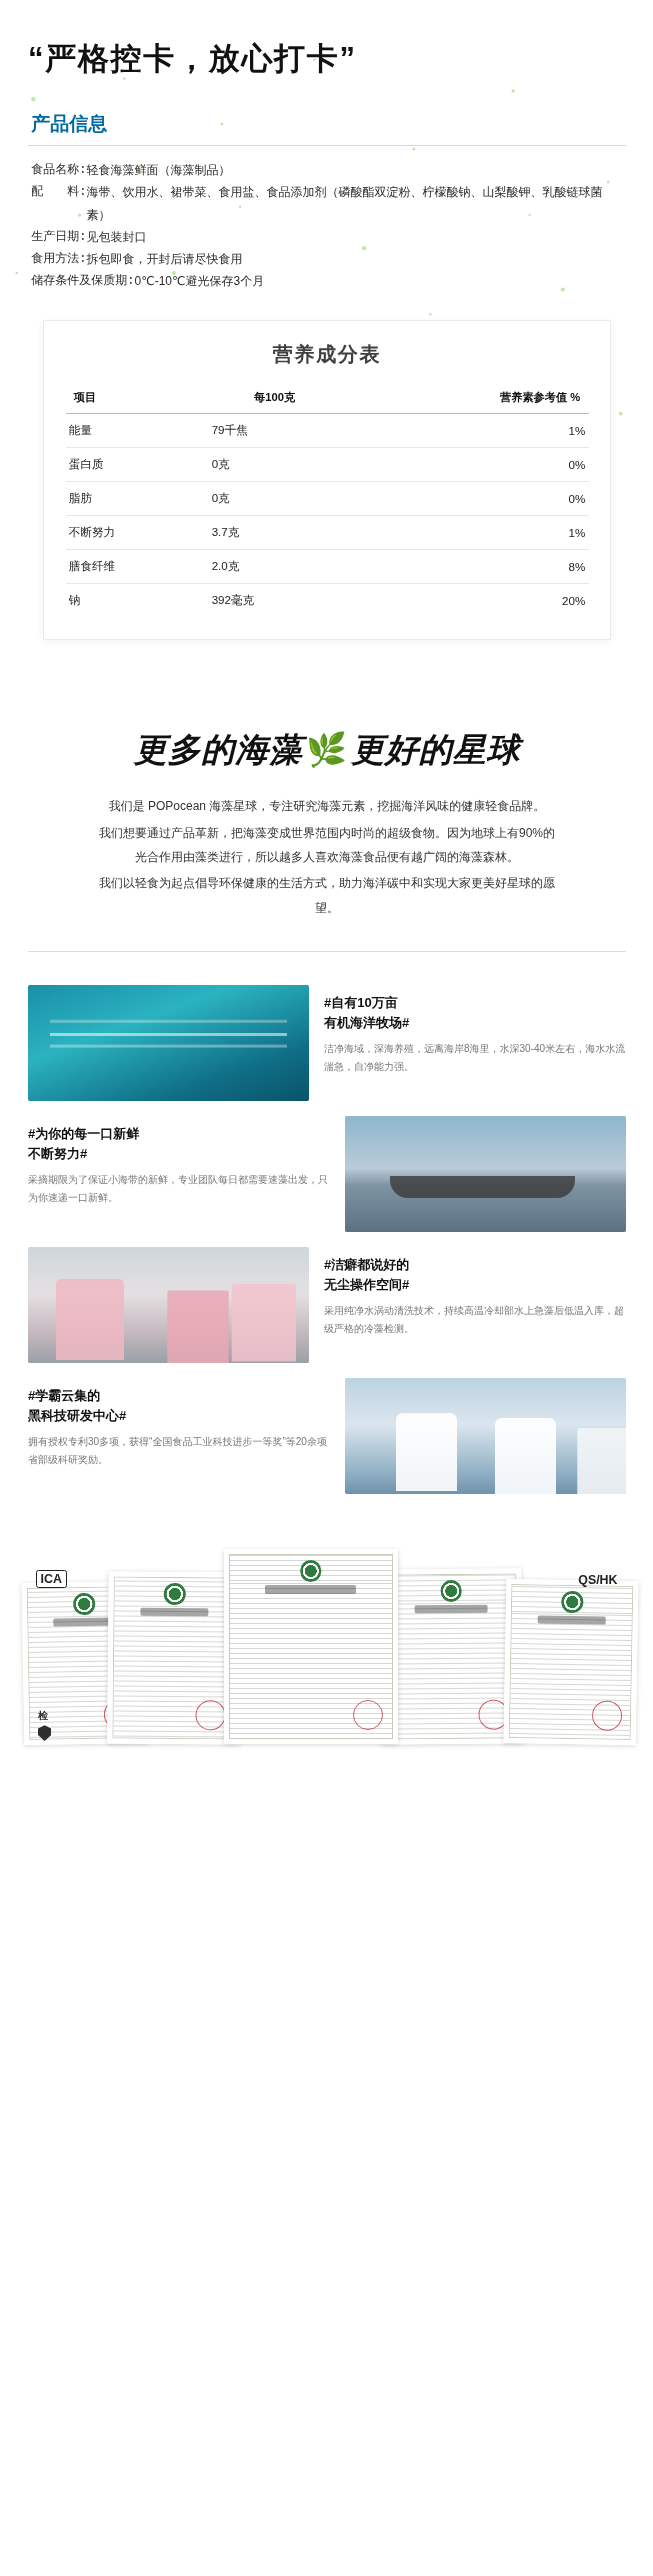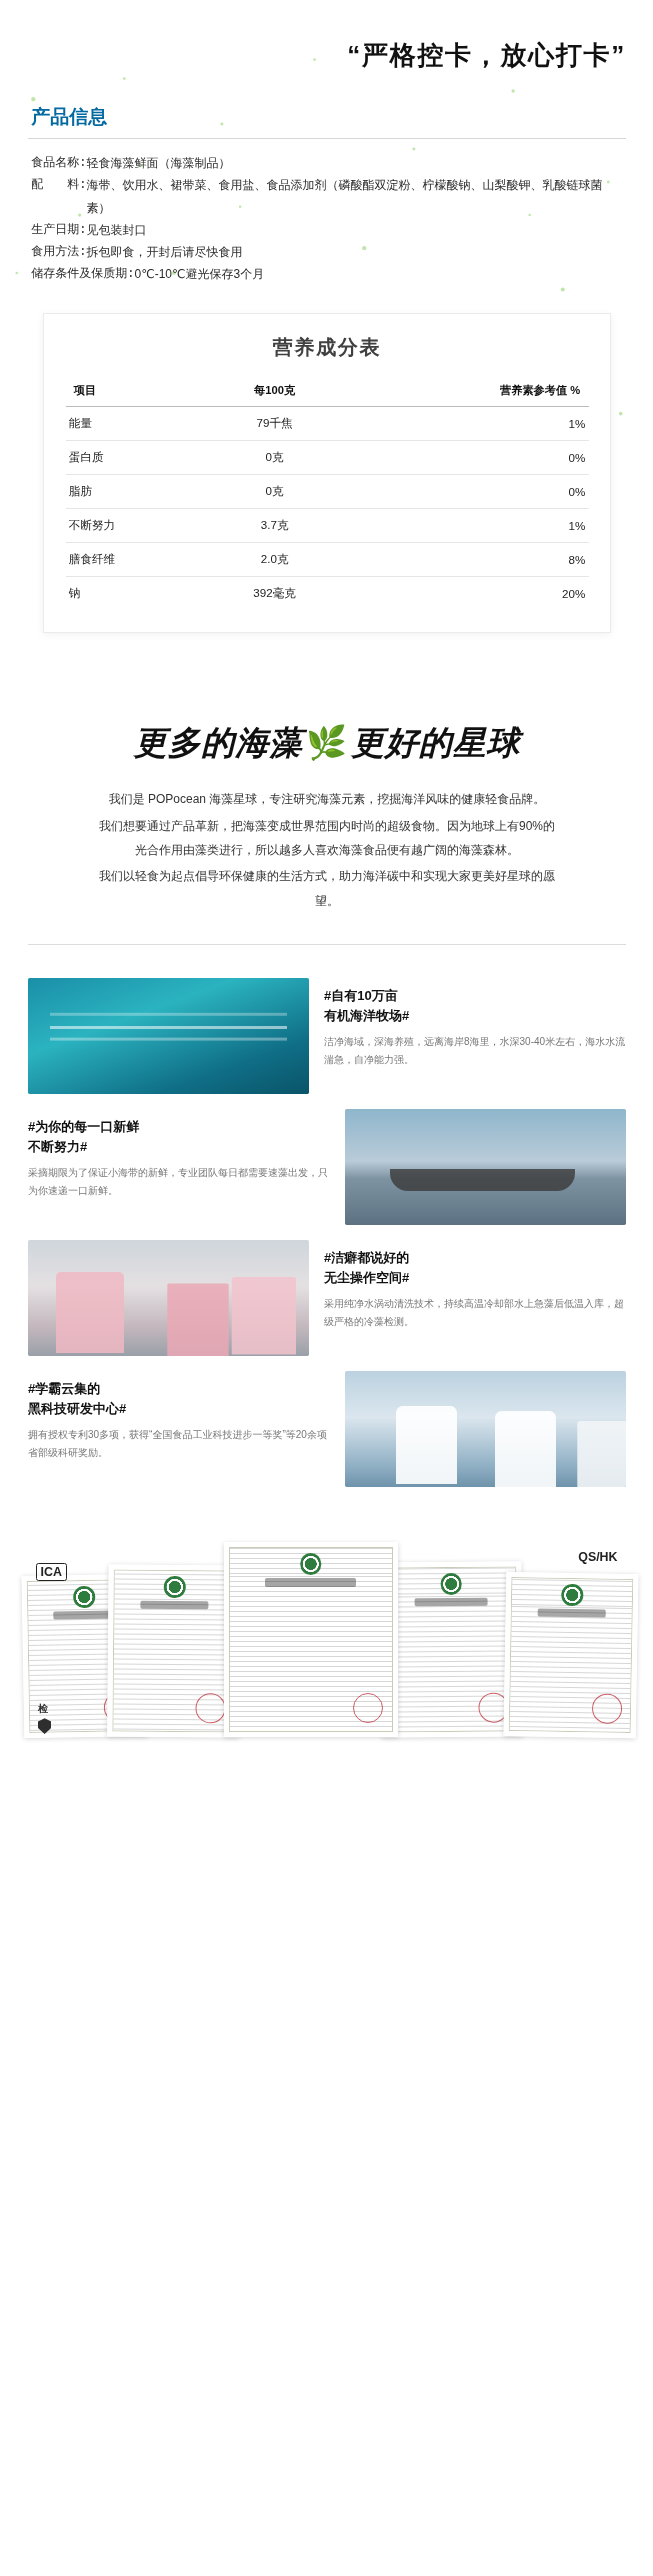--- a/index.html
+++ b/index.html
@@ -15,24 +15,24 @@
   
   .sec-product {
     position: relative;
     padding: 33px 28px 50px 28px;
     background: #ffffff;
   }
   .speckles { position:absolute; inset:0; pointer-events:none; z-index:0; }
   .sec-product > *:not(.speckles) { position: relative; z-index: 1; }
 
   .headline {
-    font-size: 26px;
+    font-size: 31px;
     font-weight: 800;
     letter-spacing: 1.7px;
-    text-align: right;
+    text-align: left;
     margin: 5px 0 31px 0;
     color: #111;
   }
   .sub-title {
     font-size: 19px;
     font-weight: 700;
     margin: 0 0 8.3px 3.3px;
     color: #0369a1;
   }
   .rule {
@@ -75,21 +75,21 @@
   table.nutri th.c-item { text-align:left; padding-left: 8.3px;}
   table.nutri th.c-val  { text-align:center; }
   table.nutri th.c-nrv  { text-align:right; padding-right: 8.3px;}
   table.nutri td {
     padding: 9px 3.3px;
     border-bottom: 0.8px solid #e6e6e6;
     color:#222;
   }
   table.nutri tr:last-child td { border-bottom: none; }
   td.c-item { text-align:left; padding-left: 8.3px;}
-  td.c-val  { text-align:center; }
+  td.c-val  { }
   td.c-nrv  { text-align:right; padding-right: 8.3px;}
 
   
   .sec-brand { padding: 38px 28px 8.3px 28px; background:#fff; }
   .brand-head {
     text-align:center;
     font-size: 33px;
     font-weight: 800;
     letter-spacing: 0.8px;
     font-style: italic;
@@ -189,21 +189,21 @@
   .c1 { left: 6.6px;   width: 124px; height: 162px; transform: rotate(-1deg); }
   .c2 { left: 91px; width: 132px; height: 172px; transform: rotate(0.5deg);}
   .c3 { left: 207px; width: 174px; height: 195px; z-index: 5; }
   .c4 { left: 364px; width: 141px; height: 175px; transform: rotate(-0.5deg);}
   .c5 { left: 488px; width: 132px; height: 164px; transform: rotate(1deg); }
   .ica-badge {
     position:absolute; left: 19px; top: 25px; font-size: 12.4px; font-weight:800; color:#222;
     border:1.7px solid #222; padding: 0.8px 4.1px; border-radius:2.5px;
   }
   .qshk-badge {
-    position:absolute; right: 20px; top: 12px; font-size: 12.4px; font-weight:800; color:#222;
+    position:absolute; right: 20px; top: 28px; font-size: 12.4px; font-weight:800; color:#222;
   }
   .bottom-left-text {
     position:absolute; left: 21.5px; bottom: 21.5px; font-size: 10px; color:#333; font-weight:700;
   }
   .bottom-shield {
     position:absolute; left: 21.5px; bottom: 3.3px; width: 13.2px; height: 15.7px;
     background:#2e2e2e;
     clip-path: polygon(50% 0,100% 20%,100% 62%,50% 100%,0 62%,0 20%);
   }
 </style>

